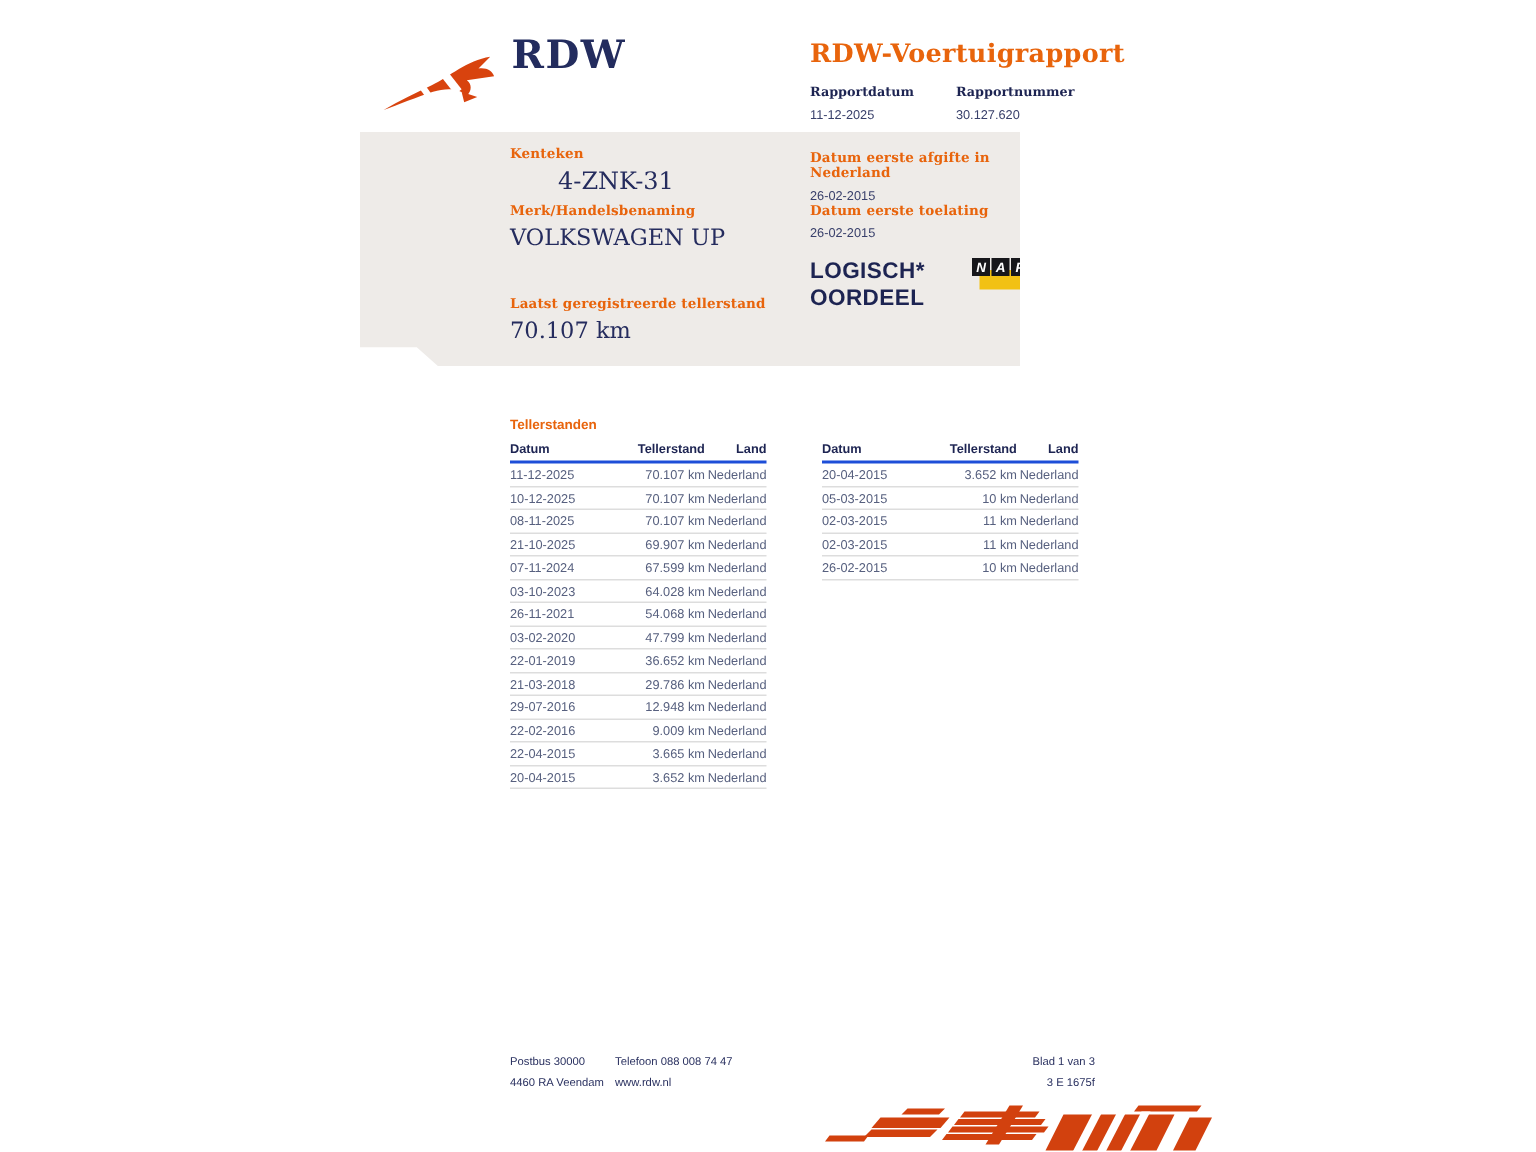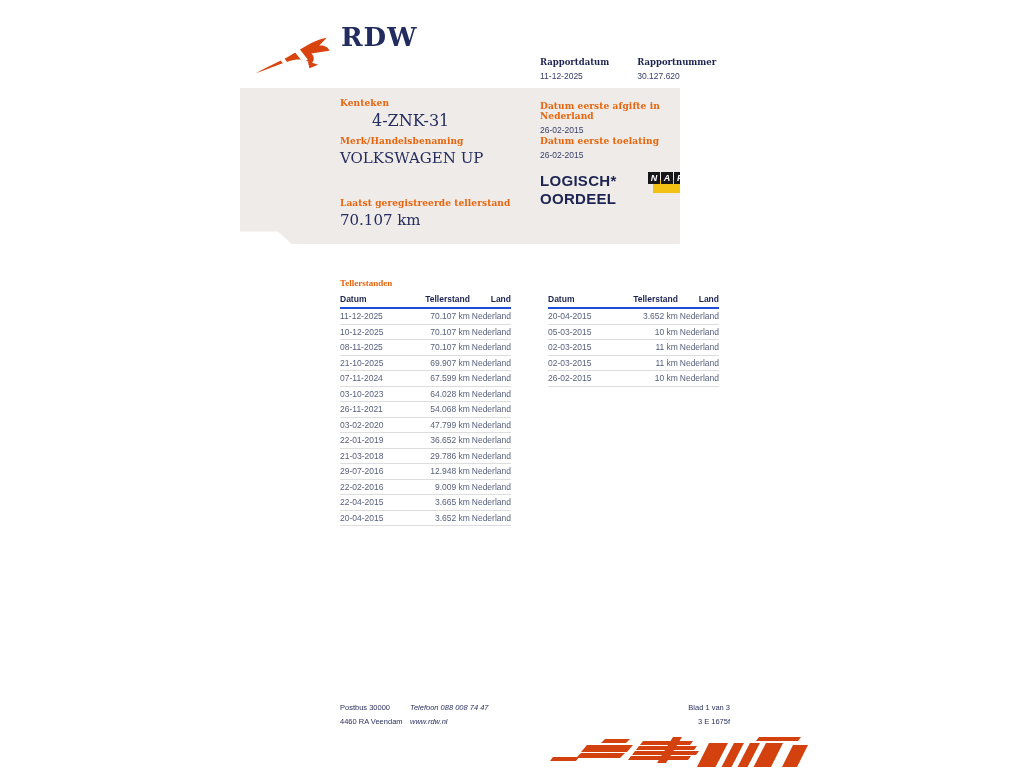--- a/index.html
+++ b/index.html
@@ -36,62 +36,63 @@
   .nap-yellow { position:absolute; left:5px; top:8px; width:46px; height:13px; background:#f2c113; }
   .nap-box { position:absolute; top:0; width:12px; height:12px; background:#17171b;
              color:#ffffff; font-weight:700; font-style:italic; font-size:9px;
              display:flex; align-items:center; justify-content:center; }
   .nap-check { position:absolute; top:0; left:39px; width:12px; height:12px; background:#ffffff;
                color:#2f9e2f; font-weight:700; font-size:11px; display:flex;
                align-items:center; justify-content:center; }
 
   
   #teller-section { position:absolute; left:340px; top:278px; }
-  .section-title { font-family:Liberation Serif, serif; font-weight:700; font-size:9px;
+  .section-title { font-family:Liberation Sans, sans-serif; font-weight:700; font-size:9px;
                    color:#e8640c; margin-bottom:5px; }
   .tables-wrap { display:flex; gap:37px; align-items:flex-start; }
   table.teller { border-collapse:collapse; width:171px; table-layout:fixed; }
   table.teller th { font-size:8.5px; font-weight:700; color:#1d2452; text-align:left;
                     padding:1px 0 3px 0; border-bottom:2px solid #1d4ed8; }
   table.teller td { font-size:8.5px; color:#57607f; padding:2px 0 2.5px 0;
                     border-bottom:1px solid #dddddd; }
   table.teller th:nth-child(1), table.teller td:nth-child(1) { width:42%; text-align:left; }
   table.teller th:nth-child(2), table.teller td:nth-child(2) { width:34%; text-align:right; }
   table.teller th:nth-child(3), table.teller td:nth-child(3) { width:24%; text-align:right; }
 
   
   #footnote { position:absolute; left:340px; top:605px; width:394px; }
   #footnote-title { font-size:10px; font-weight:700; color:#1d2452; }
   #footnote-text { margin-top:6px; font-size:8.8px; line-height:15px; color:#e8640c; }
 
   
   #page-footer { position:absolute; left:340px; top:701px; width:390px; display:flex;
                  font-size:7.5px; color:#2a3160; line-height:14px; }
   .footer-col-address { width:70px; }
-  .footer-col-contact { width:120px;font-style:italic; }
+  .footer-col-contact { width:120px; }
   .footer-col-page { margin-left:auto; text-align:right; }
 
   
   #footer-graphic { position:absolute; left:545px; top:736px; }
 </style>
 </head>
 <body>
 
 <div id="page">
 
   <div id="logo-area">
     <svg id="logo-bird" width="78" height="46" viewBox="0 0 90 53">
       <path fill="#d8430e" d="M2,50 C14,43 27,37 39,31 C53,24 66,12 84,9 L75,18 C81,17 86,20 87,24 L66,27 C70,30 70,35 66,39 C60,33 50,33 40,36 C28,40 13,46 2,50 Z"></path>
       <polygon fill="#ffffff" points="46,24 51,20 62,34 57,38"></polygon>
       <polygon fill="#ffffff" points="30,34 34,31 42,42 38,45"></polygon>
       <polygon fill="#d8430e" points="62,36 74,40 64,44"></polygon>
     </svg>
     <div class="logo-text">RDW</div>
   </div>
 
+  <div id="doc-title">RDW-Voertuigrapport</div>
 
   <div id="report-meta">
     <div>
       <div class="meta-label">Rapportdatum</div>
       <div class="meta-value">11-12-2025</div>
     </div>
     <div>
       <div class="meta-label">Rapportnummer</div>
       <div class="meta-value">30.127.620</div>
     </div>

